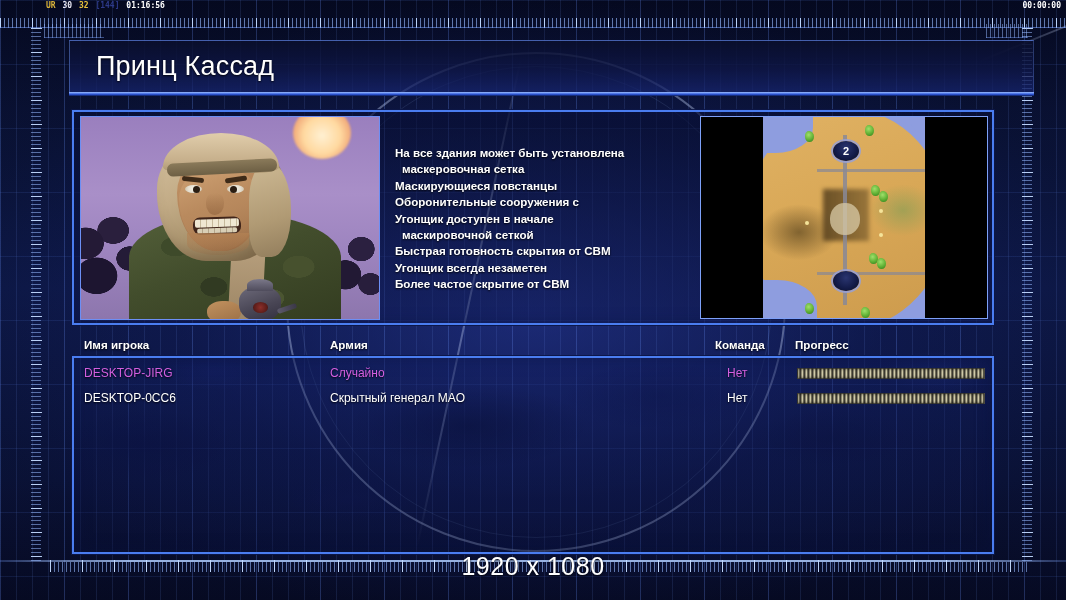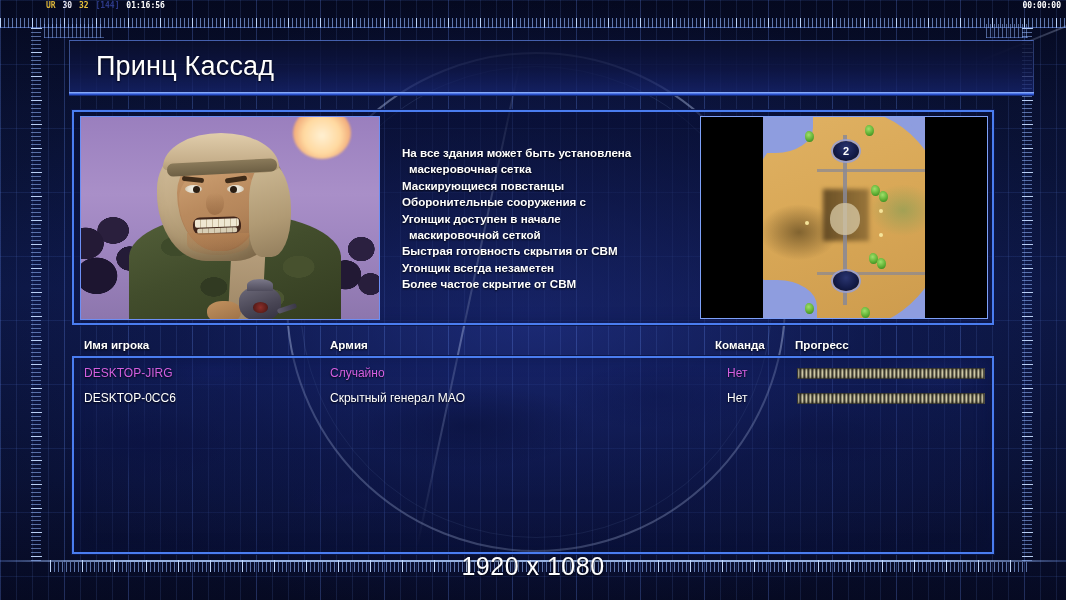--- a/index.html
+++ b/index.html
@@ -394,21 +394,21 @@
     background: radial-gradient(circle, #8b2f2a 0%, #5a1c18 70%, #2a0d0a 100%);
   }
   .p-hand {
     position: absolute; left: 126px; bottom: -4px; width: 34px; height: 22px;
     border-radius: 45%;
     background: linear-gradient(160deg, #c2925f, #9b6f45);
   }
 
   
   .desc {
-    position: absolute; left: 328px; top: 33px;
+    position: absolute; left: 321px; top: 33px;
     width: 295px;
     color: #ffffff;
     font-size: 11.6px;
     line-height: 16.4px;
     font-weight: bold;
     text-shadow: 0 1px 2px rgba(0,0,0,0.9);
   }
   .desc .ln { white-space: nowrap; }
   .desc .ind { padding-left: 7px; }
 

